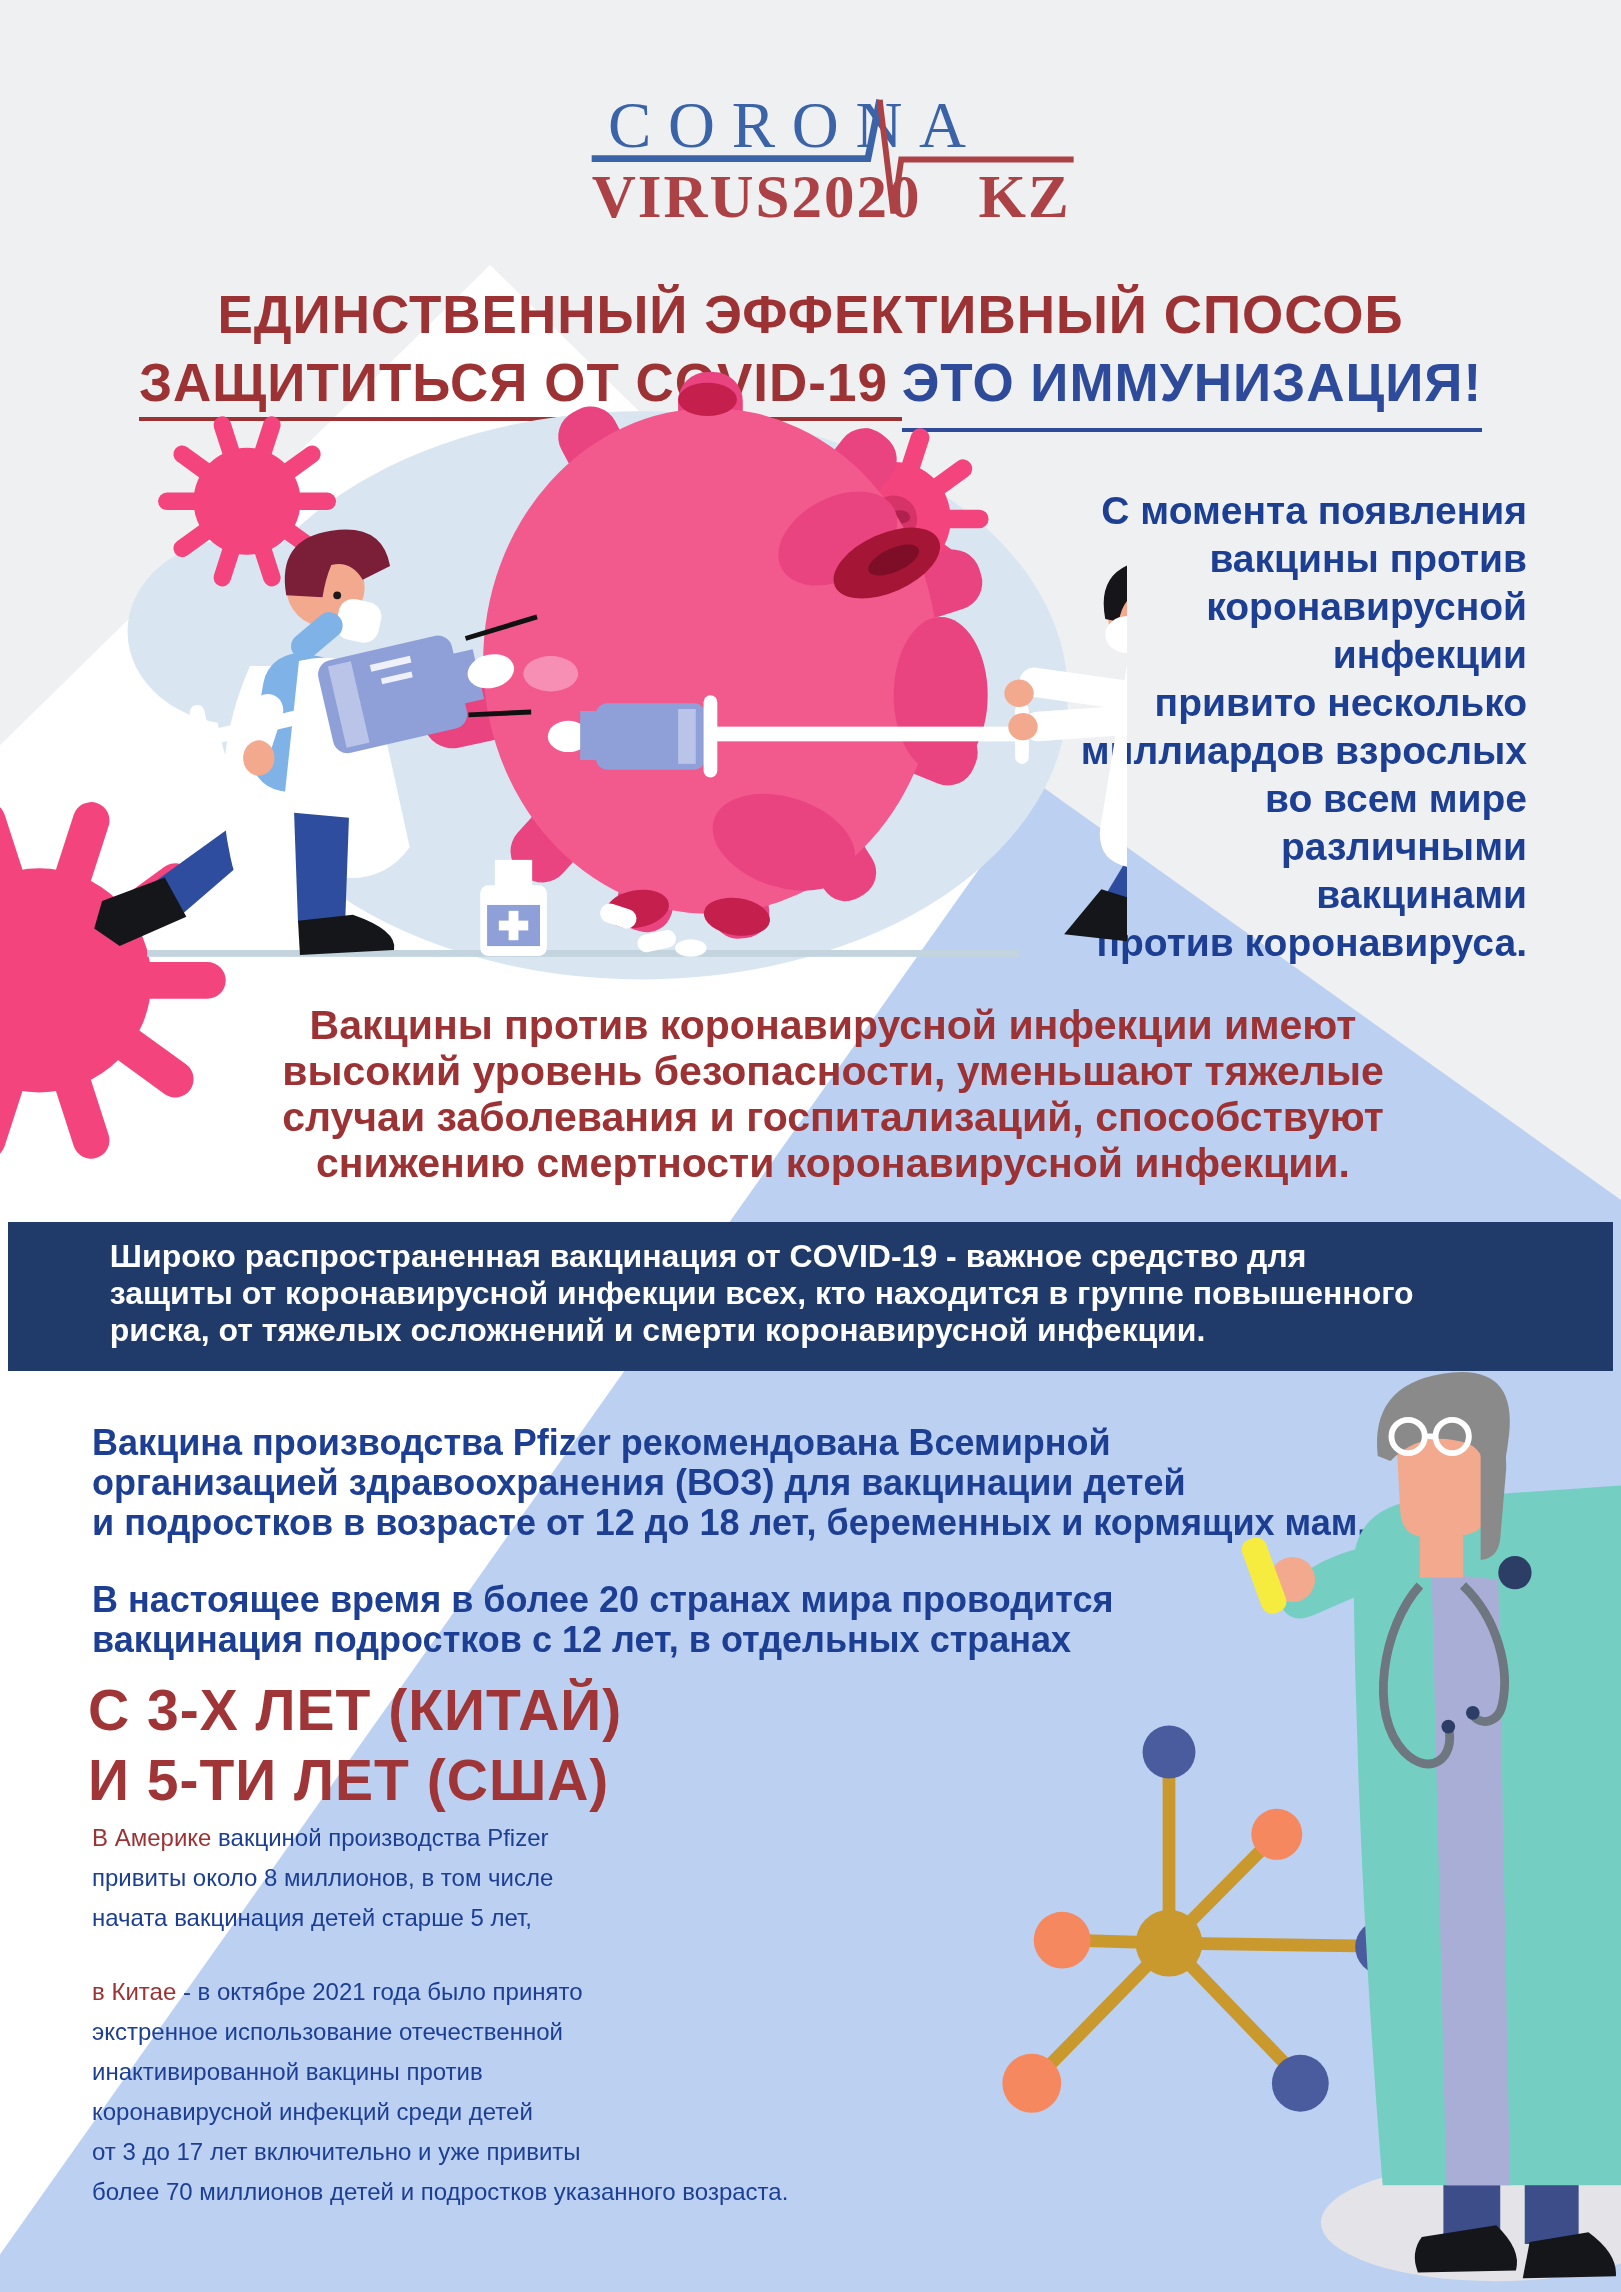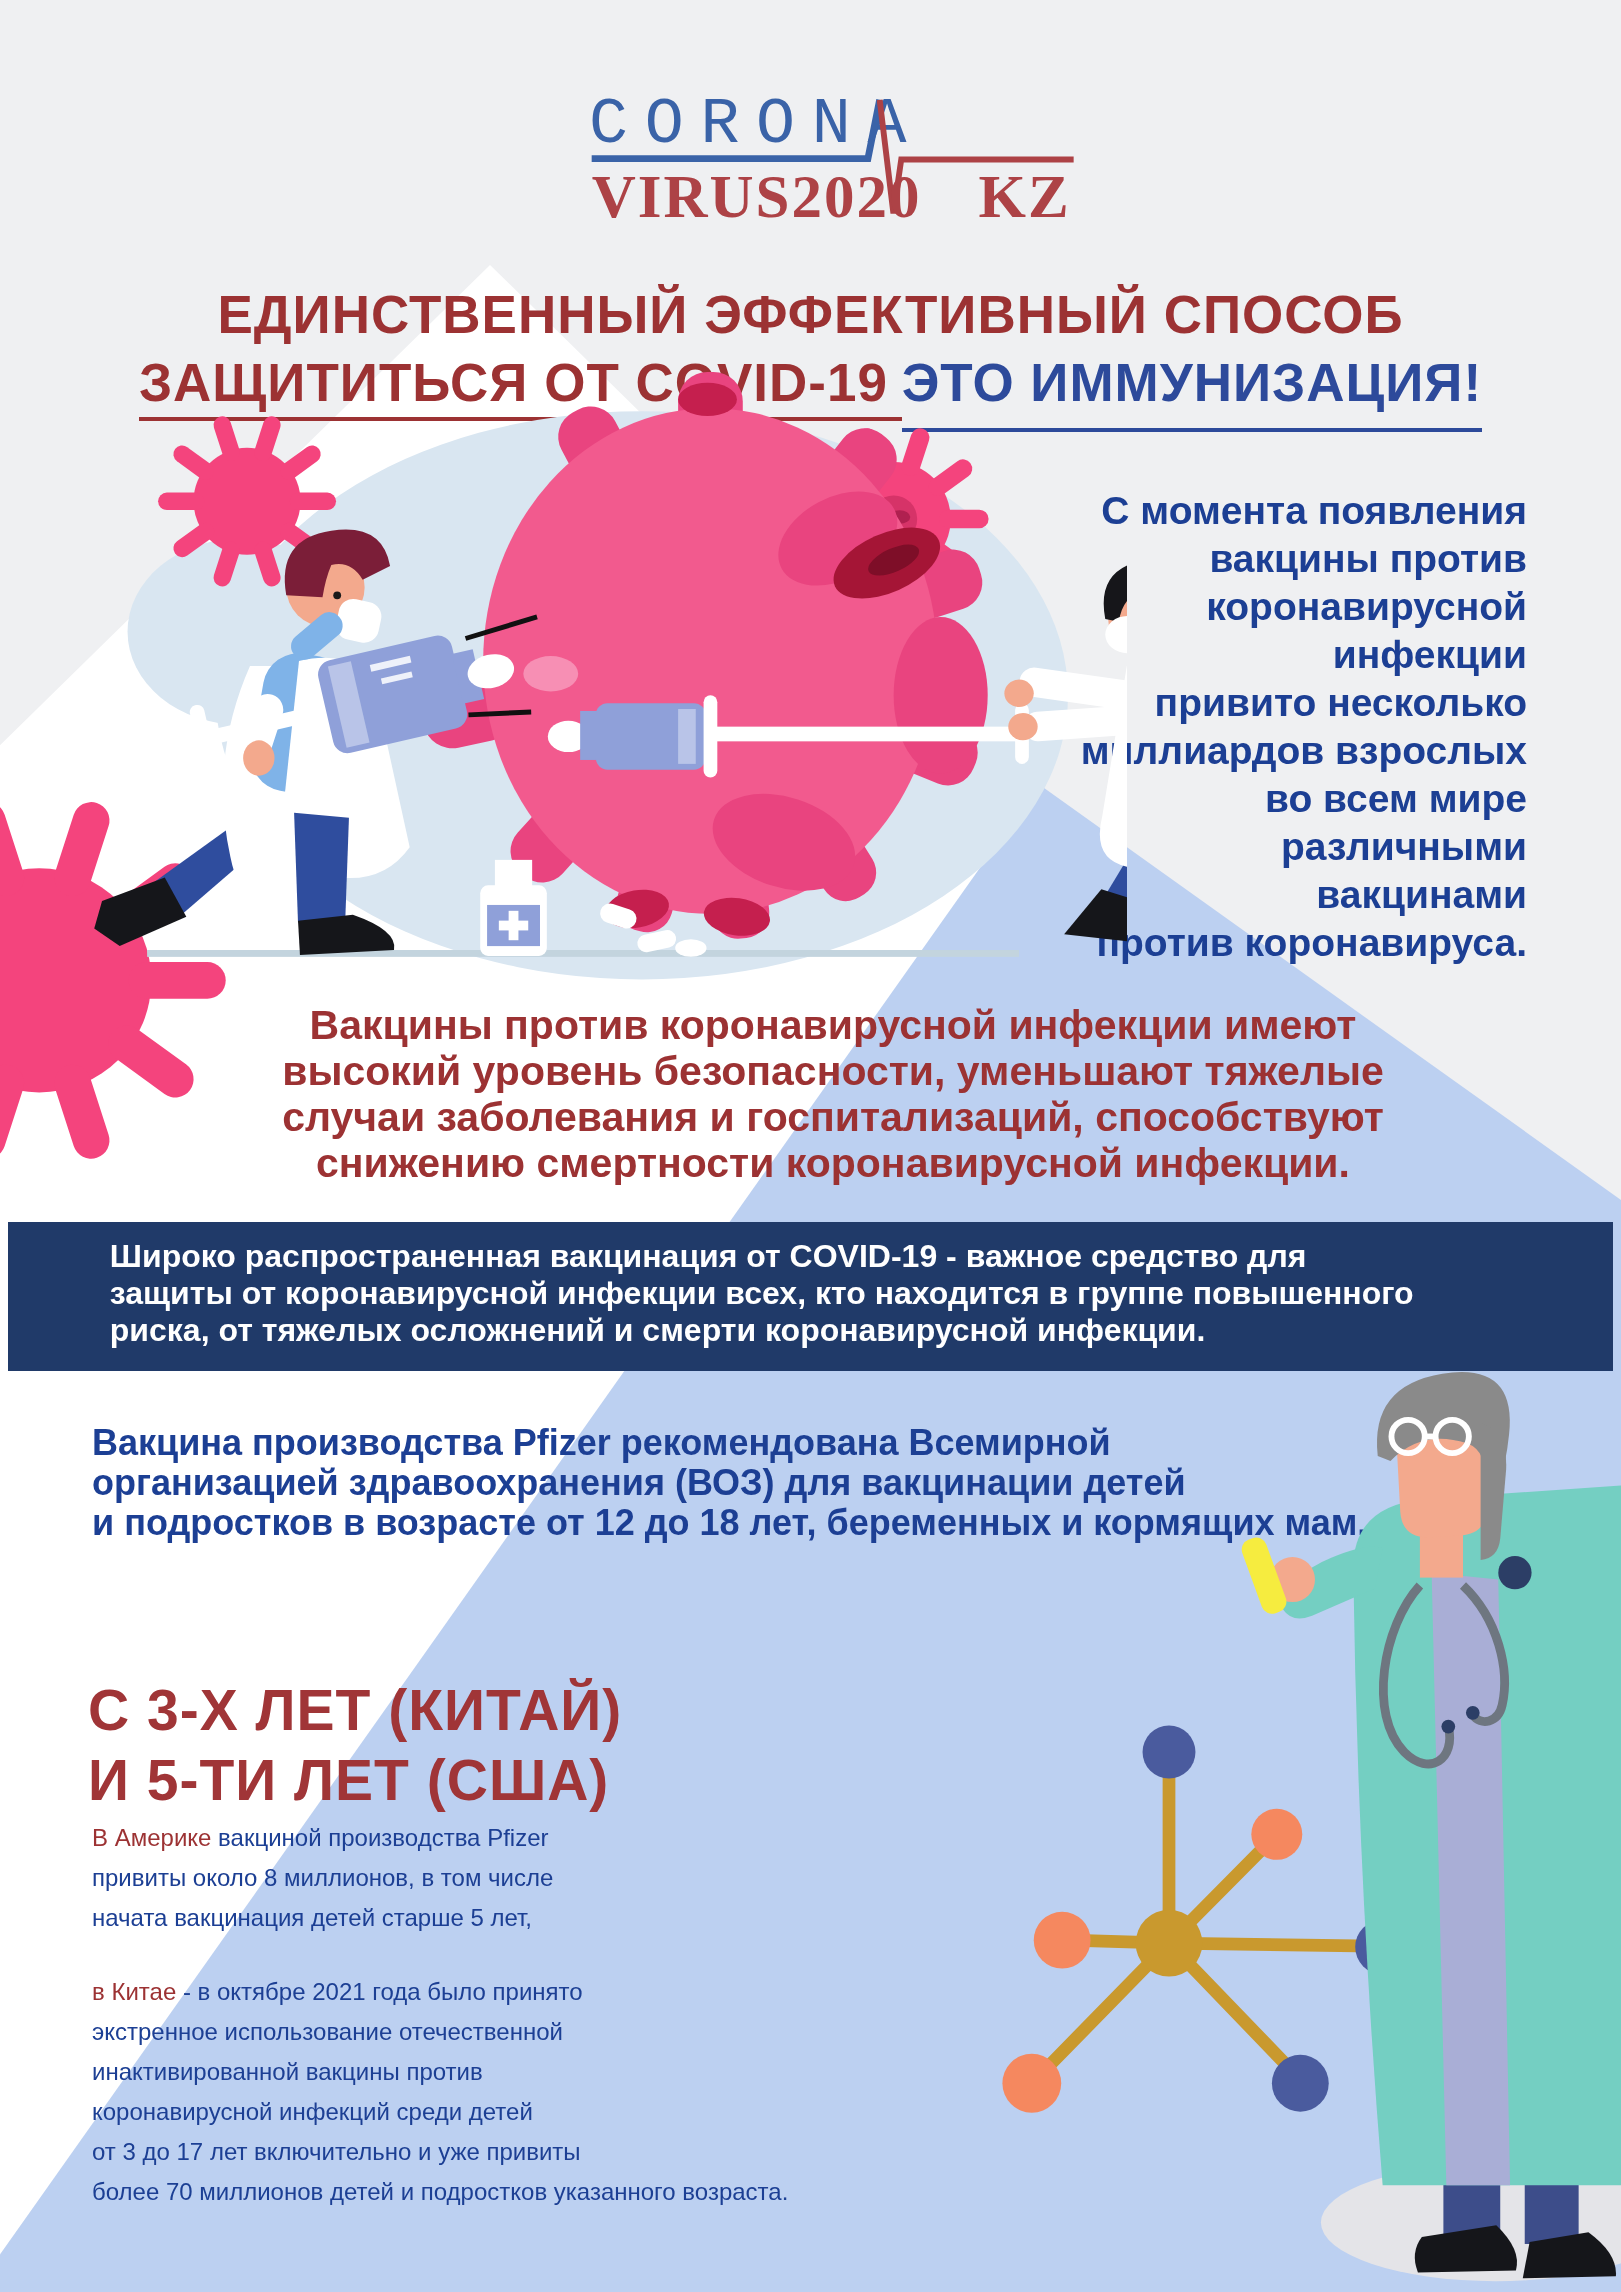--- a/index.html
+++ b/index.html
@@ -4,21 +4,21 @@
 <style>
   html,body{margin:0;padding:0;background:#ffffff;}
   .poster{position:relative;width:1621px;height:2293px;overflow:hidden;
           background:#eff0f2;font-family:"Liberation Sans",sans-serif;}
   .abs{position:absolute;}
   svg{display:block;}
   .pre{white-space:pre-line;}
 
   
   .logo{left:576px;top:88px;width:529px;height:147px;}
-  .logo-corona{position:absolute;left:13px;top:0;font-family:Liberation Mono, monospace;
+  .logo-corona{position:absolute;left:32px;top:0;font-family:Liberation Serif, serif;
 ateni    font-weight:600;font-size:65px;letter-spacing:16.7px;color:#3a63a8;}
   .logo-virus-row{position:absolute;left:15.7px;top:74px;font-family:"Liberation Serif",serif;
     font-weight:600;font-size:61px;letter-spacing:2px;color:#ad4246;display:flex;}
   .logo-kz{margin-left:57px;}
   .heartbeat{position:absolute;left:0;top:0;}
 
   
   .title{left:0;top:286px;width:1621px;text-align:center;font-weight:bold;}
   .title-l1{font-size:53px;line-height:57px;color:#9c3233;letter-spacing:1px;}
   .title-l2{margin-top:9.8px;font-size:53px;line-height:59px;letter-spacing:1px;}
@@ -279,20 +279,22 @@
   <div class="abs banner">
     <div class="banner-text pre">Широко распространенная вакцинация от COVID-19 - важное средство для
 защиты от коронавирусной инфекции всех, кто находится в группе повышенного
 риска, от тяжелых осложнений и смерти коронавирусной инфекции.</div>
   </div>
 
   <div class="abs pfizer pre">Вакцина производства Pfizer рекомендована Всемирной
 организацией здравоохранения (ВОЗ) для вакцинации детей
 и подростков в возрасте от 12 до 18 лет, беременных и кормящих мам.</div>
 
+  <div class="abs current pre">В настоящее время в более 20 странах мира проводится
+вакцинация подростков с 12 лет, в отдельных странах</div>
 
   <div class="abs ages pre">С 3-Х ЛЕТ (КИТАЙ)
 И 5-ТИ ЛЕТ (США)</div>
 
   <div class="abs america pre"><span class="lead">В Америке</span><span> вакциной производства Pfizer
 привиты около 8 миллионов, в том числе
 начата вакцинация детей старше 5 лет,</span></div>
 
   <div class="abs china pre"><span class="lead">в Китае</span><span> - в октябре 2021 года было принято
 экстренное использование отечественной

